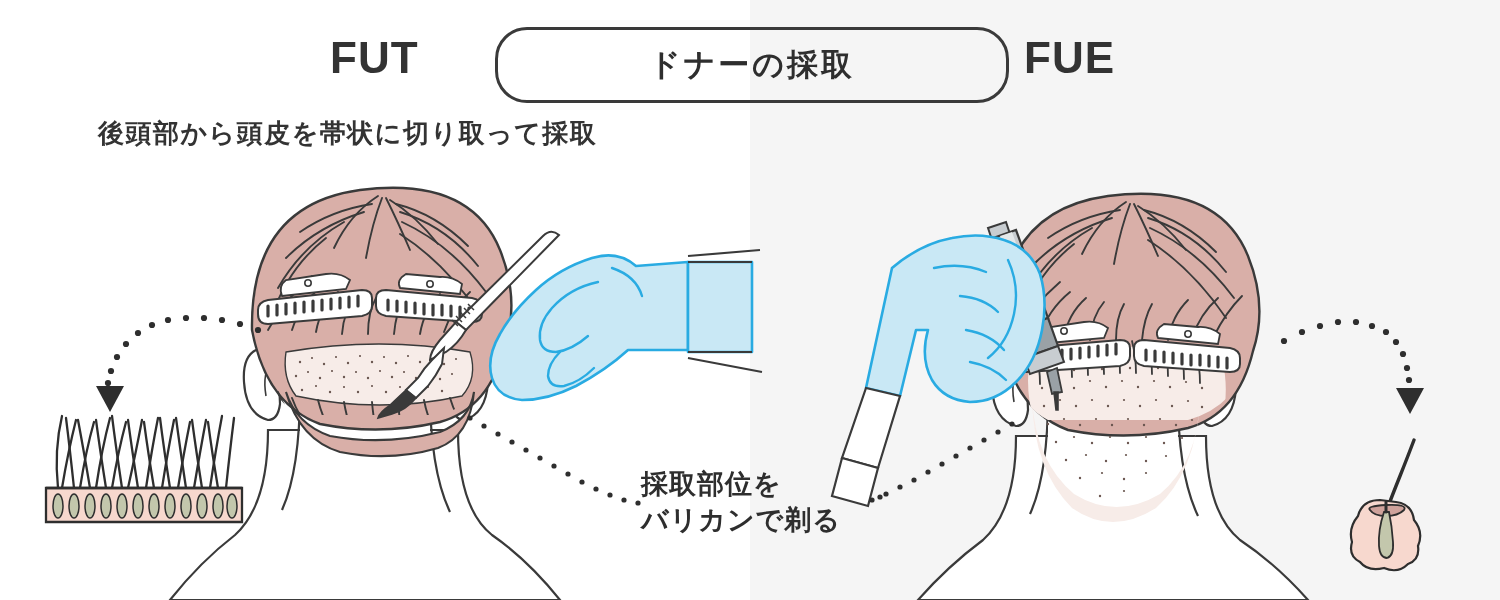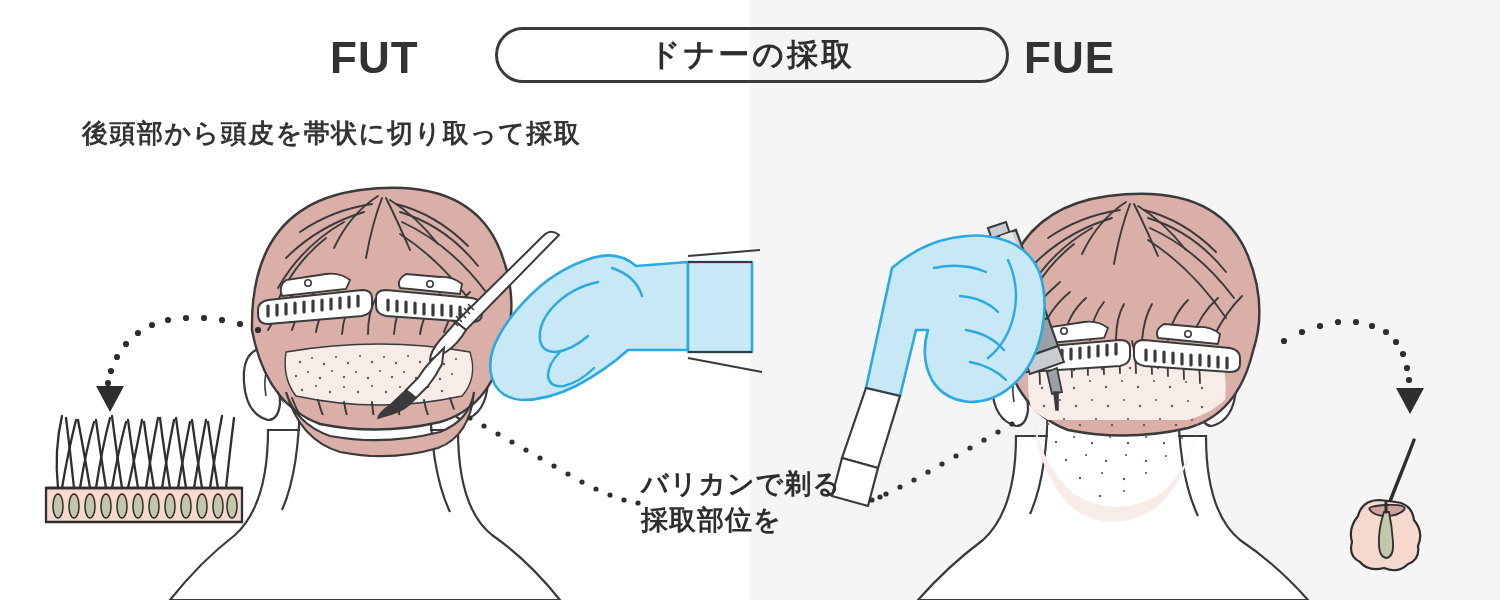--- a/index.html
+++ b/index.html
@@ -16,32 +16,32 @@
 
   
   .method-label{
     position:absolute;font-size:44px;font-weight:700;color:#333333;
     letter-spacing:1px;line-height:1;white-space:nowrap;
   }
   #fut-label{left:330px;top:36px;}
   #fue-label{left:1024px;top:36px;}
 
   .pill{
-    position:absolute;left:495px;top:27px;width:514px;height:56px;
+    position:absolute;left:495px;top:27px;width:514px;height:76px;
     border:3px solid #3a3a3a;border-radius:32px;box-sizing:border-box;
     display:flex;align-items:center;justify-content:center;background:transparent;
   }
   .pill span{
     font-size:31px;font-weight:700;color:#2e2e2e;letter-spacing:3px;
     white-space:nowrap;
   }
 
   .subtitle{
     position:absolute;font-size:26px;font-weight:700;color:#333333;
-    letter-spacing:1.5px;white-space:nowrap;line-height:1;
+    letter-spacing:1.5px;white-space:nowrap;line-height:1;margin-left:16px;
   }
   #sub-left{left:82px;top:120px;}
   #sub-right{left:935px;top:120px;}
 
   
   .caption{
     position:absolute;left:641px;top:466px;
     font-size:27px;font-weight:700;color:#2e2e2e;letter-spacing:1px;
     line-height:1.35;text-align:left;white-space:nowrap;
   }
@@ -524,17 +524,17 @@
   <div class="method-label" id="fue-label">FUE</div>
 
   <div class="pill">
     <span>ドナーの採取</span>
   </div>
 
   <div class="subtitle" id="sub-left">後頭部から頭皮を帯状に切り取って採取</div>
 
 
   <div class="caption">
+    <div>採取部位を</div>
     <div>バリカンで剃る</div>
-    <div>採取部位を</div>
   </div>
 
 </div>
 
 </body></html>

